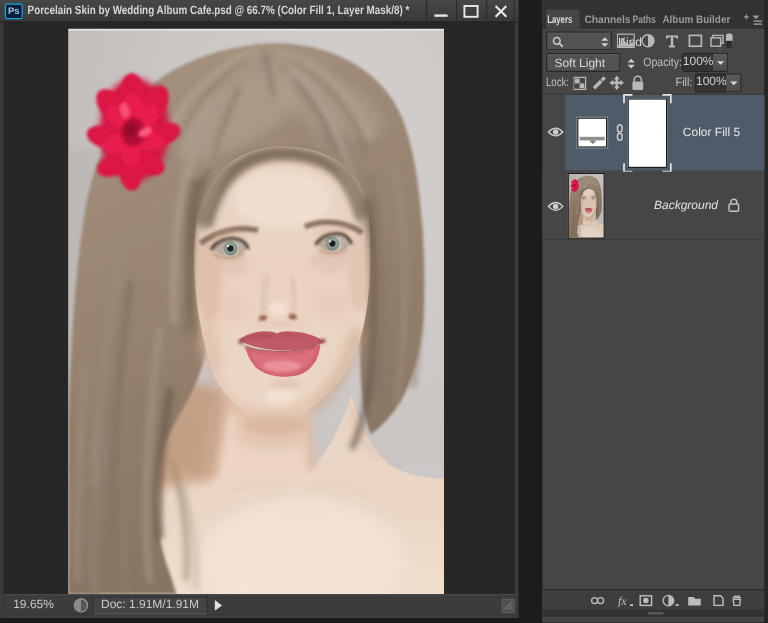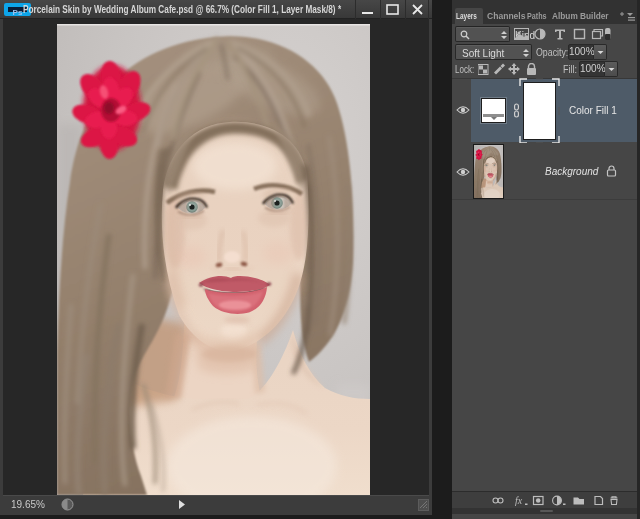--- a/index.html
+++ b/index.html
@@ -6,22 +6,22 @@
   html,body { width:640px; height:519px; overflow:hidden; background:#1c1c1c;
     font-family:"Liberation Sans", sans-serif; }
   .abs { position:absolute; }
   #stage { position:relative; width:640px; height:519px; background:#1c1c1c; overflow:hidden; }
 
   
   #docwin { left:0; top:0; width:432px; height:515px; background:#272727;
     border-left:3px solid #3c3c3c; border-right:3px solid #3c3c3c; border-bottom:3px solid #3c3c3c; }
   #titlebar { left:0; top:0; width:432px; height:19px;
     background:linear-gradient(#474747,#383838); border-bottom:1px solid #222; }
-  #psicon { left:4px; top:3px; width:27px; height:13px; background:#0a1d37;
-    border:4px solid #0ea5e9; border-radius:2px; color:#9cc3ef; font-size:8px;
+  #psicon { left:4px; top:3px; width:15px; height:13px; background:#0a1d37;
+    border:1px solid #0ea5e9; border-radius:2px; color:#9cc3ef; font-size:8px;
     font-weight:bold; text-align:center; line-height:12px; }
   #title { left:23px; top:4px; color:#d6d6d6; font-size:10px; font-weight:bold;
     white-space:nowrap; transform:scaleX(0.823); transform-origin:left center; }
   .winbtn { top:0; width:24px; height:19px; border-left:1px solid #2c2c2c;
     color:#e8e8e8; text-align:center; }
 
   
   #statusbar { left:3px; top:495px; width:426px; height:17px; background:#3c3c3c;
     border-top:1px solid #4a4a4a; color:#c9c9c9; font-size:10px; }
   #docfield { left:74px; top:1px; width:96px; height:15px; background:#444444;
@@ -275,20 +275,21 @@
   </g>
   </svg>
   </div>
 
   <div class="abs" id="statusbar">
     <span class="abs" style="left:8px; top:3px;">19.65%</span>
     <span class="abs" style="left:58px; top:2px;"><svg width="13" height="13">
           <circle cx="6.5" cy="6.5" r="5.5" fill="#585858" stroke="#9a9a9a"></circle>
           <path d="M6.5 1 A5.5 5.5 0 0 0 6.5 12 Z" fill="#8a8a8a"></path>
         </svg></span>
+    <span class="abs" id="docfield">Doc: 1.91M/1.91M</span>
     <span class="abs" style="left:175px; top:4px;"><svg width="8" height="9">
           <path d="M1 0 L7 4.5 L1 9 Z" fill="#e0e0e0"></path>
         </svg></span>
     <span class="abs" style="left:415px; top:3px; width:11px; height:12px; background:#4e4e4e; border:1px solid #5c5c5c;"><svg width="9" height="10">
           <path d="M8 1 L1 8 M8 4 L4 8 M8 7 L7 8" stroke="#757575" stroke-width="1"></path>
         </svg></span>
   </div>
 
   <svg class="abs" style="left:613px; top:1px;" width="24" height="7" viewBox="0 0 24 7">
     <path d="M4 1 L1 3.5 L4 6 M8 1 L5 3.5 L8 6" stroke="#8a8a8a" stroke-width="1.2" fill="none"></path>
@@ -328,21 +329,21 @@
     <circle cx="26" cy="7" r="5" fill="none" stroke="#b8b8b8" stroke-width="1.2"></circle>
       <path d="M26 2 A5 5 0 0 1 26 12 Z" fill="#b8b8b8"></path>
     <path d="M41 2.5 L51 2.5 L51 5 L49.5 5 L49.5 4 L47 4 L47 11 L48.5 11 L48.5 12.5 L43.5 12.5 L43.5 11 L45 11 L45 4 L42.5 4 L42.5 5 L41 5 Z" fill="#b8b8b8"></path>
     <rect x="60.5" y="2.5" width="10" height="9" fill="none" stroke="#b8b8b8" stroke-width="1.4"></rect>
     <rect x="78.5" y="4.5" width="8" height="7" fill="none" stroke="#b8b8b8" stroke-width="1.2"></rect>
     <path d="M80 4.5 L80 2.5 L88.5 2.5 L88.5 9 L86.5 9" fill="none" stroke="#b8b8b8" stroke-width="1.2"></path>
     <rect x="91" y="1" width="5.5" height="12" rx="2" fill="#b8b8b8"></rect>
       <rect x="91" y="7" width="5.5" height="6" rx="1" fill="#2e2e2e"></rect>
   </svg>
 
-  <div class="abs ddrow" style="left:455px; top:44px; width:77px; height:16px;">
+  <div class="abs ddrow" style="left:455px; top:44px; width:62px; height:16px;">
     <span class="abs" style="left:6px; top:2px;">Soft Light</span>
     <svg class="abs" style="left:66px; top:3px;" width="8" height="10" viewBox="0 0 8 10">
         <path d="M1 4 L4 1 L7 4 Z M1 6 L4 9 L7 6 Z" fill="#cfcfcf"></path>
       </svg>
   </div>
   <div class="abs plabel" style="left:536px; top:47px; transform:scaleX(0.88); transform-origin:left center;">Opacity:</div>
   <div class="abs valfield" style="left:568px; top:44px; width:26px; height:16px;">100%</div>
   <div class="abs valbtn" style="left:594px; top:44px; width:13px; height:16px;">
       <svg width="11" height="14" style="margin:0 auto;">
         <path d="M2.5 6 L5.5 9 L8.5 6 Z" fill="#d8d8d8"></path>
@@ -385,21 +386,21 @@
   </svg>
   <div class="abs" style="left:523px; top:82px; width:33px; height:58px; background:#fff; border:1px solid #1e1e1e;"></div>
   <svg class="abs" style="left:519px; top:78px;" width="41" height="66" viewBox="0 0 41 66">
     <g stroke="#e8e8e8" stroke-width="1.4" fill="none">
       <path d="M1 8 L1 1 L8 1 M33 1 L40 1 L40 8 M40 58 L40 65 L33 65 M8 65 L1 65 L1 58"></path>
     </g>
     <g stroke="#555" stroke-width="1" fill="none">
       <path d="M17 1 L24 1 M17 65 L24 65 M1 29 L1 37 M40 29 L40 37"></path>
     </g>
   </svg>
-  <div class="abs" style="left:569px; top:105px; color:#e6e6e6; font-size:10px;">Color Fill 1</div>
+  <div class="abs" style="left:569px; top:105px; color:#e6e6e6; font-size:10px;">Color Fill 5</div>
 
   <div class="abs" id="layerrow2"></div>
   <svg class="abs" style="left:456px; top:167px;" width="14" height="10" viewBox="0 0 14 10">
     <path d="M1 5 Q7 -1.5 13 5 Q7 11.5 1 5 Z" fill="none" stroke="#cfcfcf" stroke-width="1.1"></path>
     <circle cx="7" cy="5" r="2.2" fill="#cfcfcf"></circle>
   </svg>
   <div class="abs" id="bgthumb" style="left:473px; top:144px; width:31px; height:55px; background:#b7a79b; border:1px solid #1a1a1a; overflow:hidden;"><svg width="29" height="53" viewBox="0 0 313 471" preserveAspectRatio="none" style="filter:brightness(0.93) saturate(1.05);">
         <use href="#pic"></use>
       </svg></div>
   <div class="abs" style="left:521px; top:166px; color:#e2e2e2; font-size:10px; font-style:italic;margin-left:24px;">Background</div>

